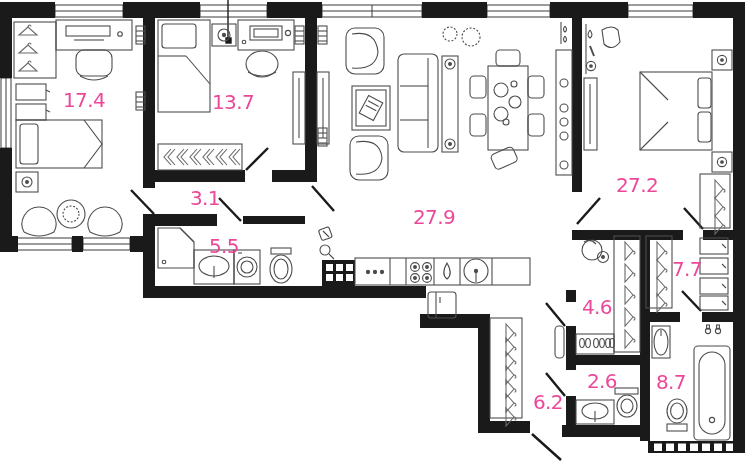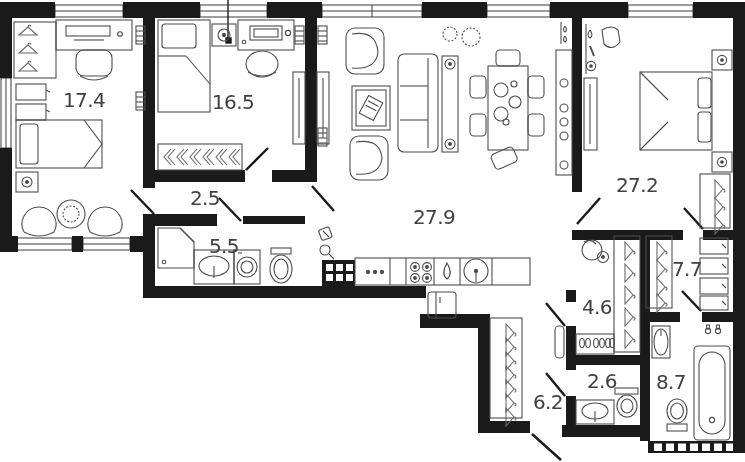--- a/index.html
+++ b/index.html
@@ -1,21 +1,21 @@
 <!DOCTYPE html>
 <html><head>
 <meta charset="utf-8">
 <style>
   html,body{margin:0;padding:0;background:#ffffff;}
   .plan{position:relative;width:745px;height:462px;background:#ffffff;overflow:hidden;
         font-family:"DejaVu Sans",sans-serif;}
   .plan svg{position:absolute;left:0;top:0;}
   .labels{position:absolute;left:0;top:0;width:100%;height:100%;}
   .room-label{position:absolute;transform:translate(-50%,-50%);
-        font:500 20px "DejaVu Sans",sans-serif;color:#404040;letter-spacing:-0.6px;
+        font:500 20px "DejaVu Sans",sans-serif;color:#ec4899;letter-spacing:-0.6px;
         white-space:nowrap;text-align:center;}
 </style>
 </head>
 <body>
 
 <div class="plan">
 <svg width="745" height="462" viewBox="0 0 745 462">
 
   <g stroke="#3a3a3a" stroke-width="1" fill="#fff">
     <rect x="55" y="5" width="68" height="12"></rect>
@@ -417,22 +417,22 @@
     <rect x="678" y="443.5" width="8" height="7.5"></rect>
         <rect x="690" y="443.5" width="8" height="7.5"></rect>
     <rect x="702" y="443.5" width="8" height="7.5"></rect>
         <rect x="714" y="443.5" width="8" height="7.5"></rect>
     <rect x="726" y="443.5" width="7" height="7.5"></rect>
   </g>
 </svg>
 
   <div class="labels">
     <div class="room-label" style="left:84px;top:100px">17.4</div>
-    <div class="room-label" style="left:233px;top:102px">16.5</div>
-    <div class="room-label" style="left:205px;top:198px">2.5</div>
+    <div class="room-label" style="left:233px;top:102px">13.7</div>
+    <div class="room-label" style="left:205px;top:198px">3.1</div>
     <div class="room-label" style="left:224px;top:246px">5.5</div>
     <div class="room-label" style="left:434px;top:217px">27.9</div>
     <div class="room-label" style="left:637px;top:185px">27.2</div>
     <div class="room-label" style="left:687px;top:269px">7.7</div>
     <div class="room-label" style="left:597px;top:307px">4.6</div>
     <div class="room-label" style="left:602px;top:381px">2.6</div>
     <div class="room-label" style="left:671px;top:382px">8.7</div>
     <div class="room-label" style="left:548px;top:402px">6.2</div>
   </div>
 </div>

